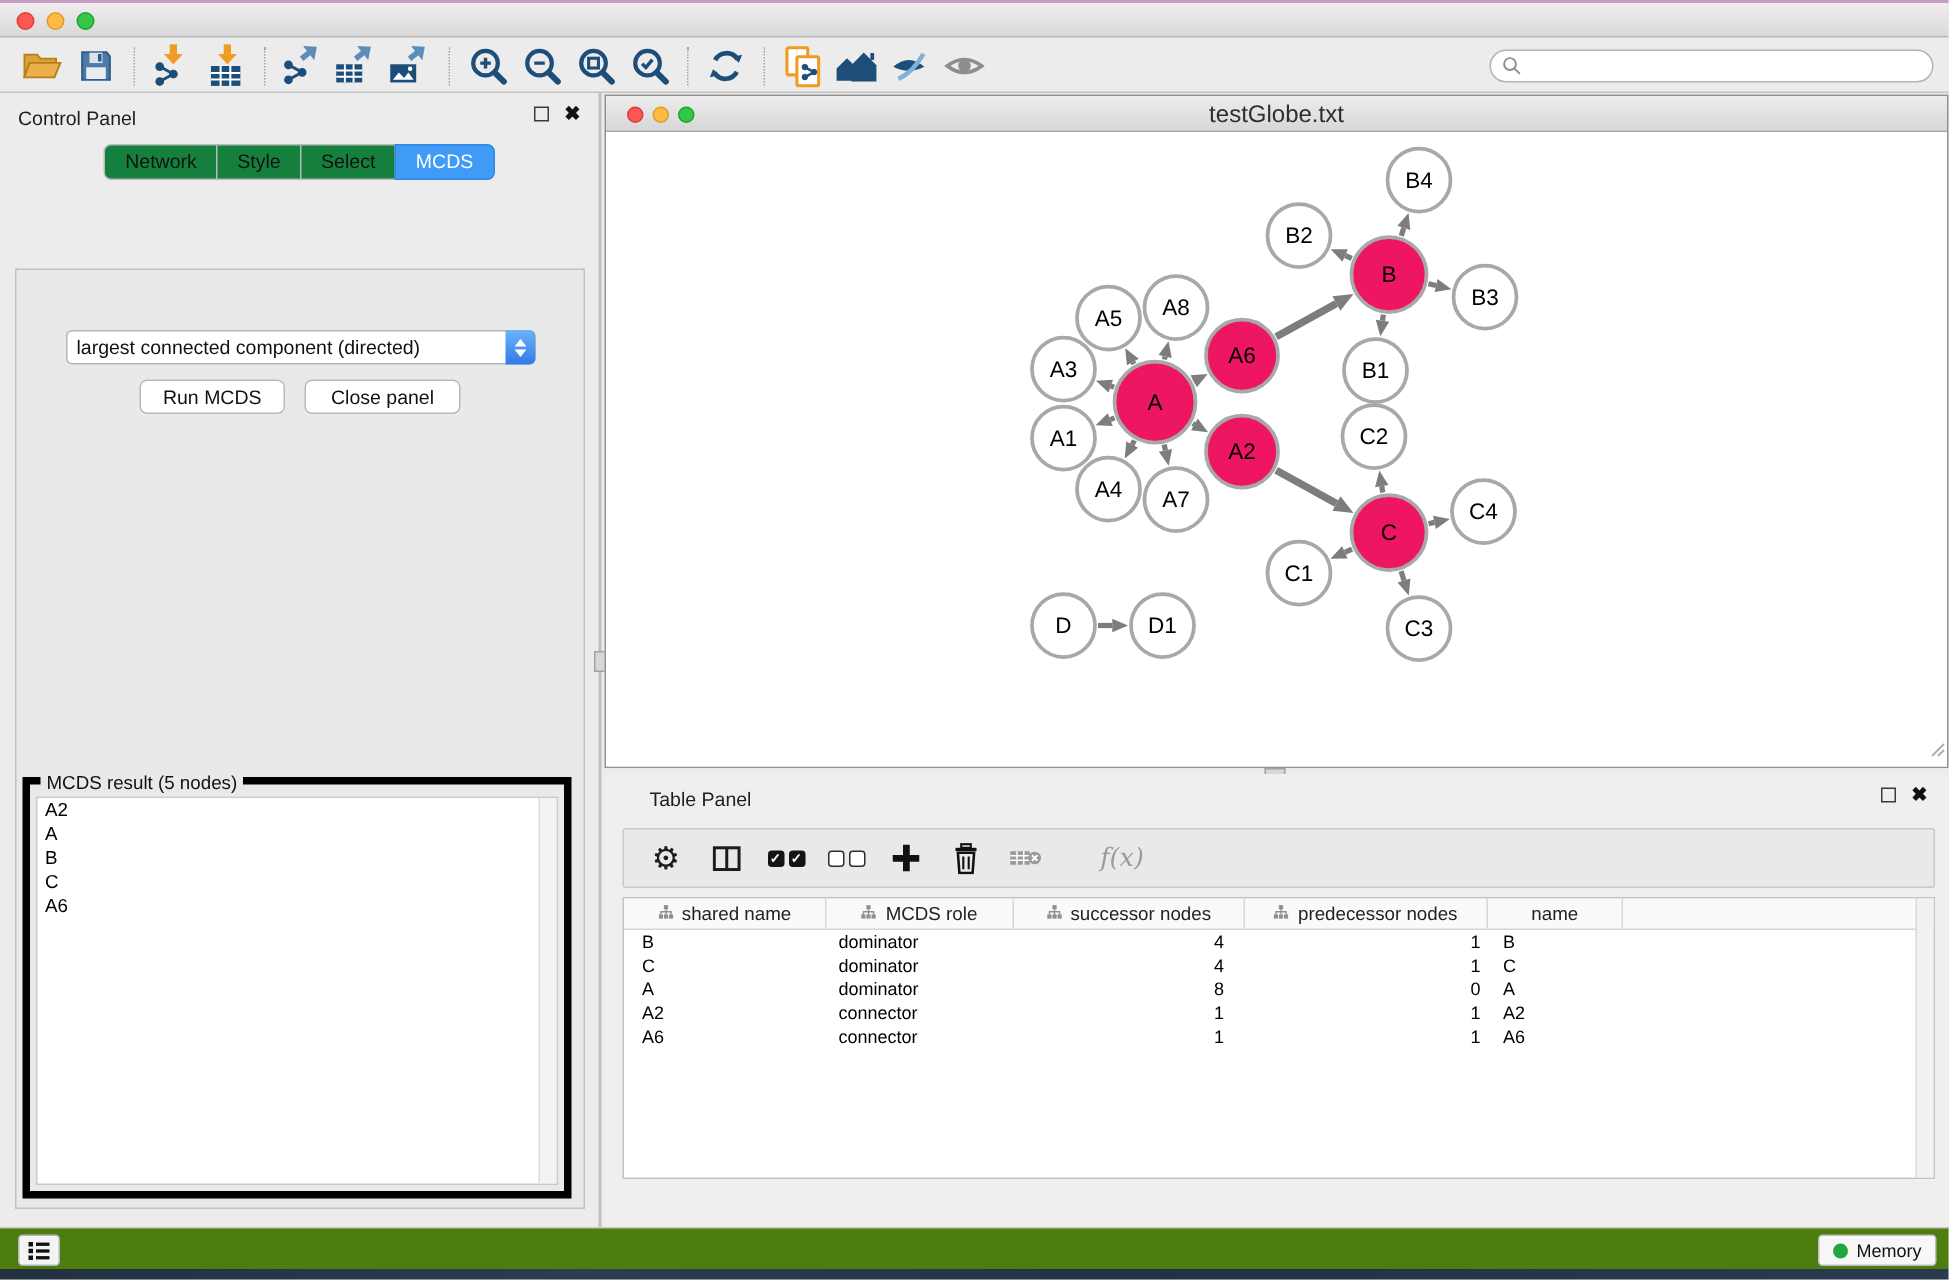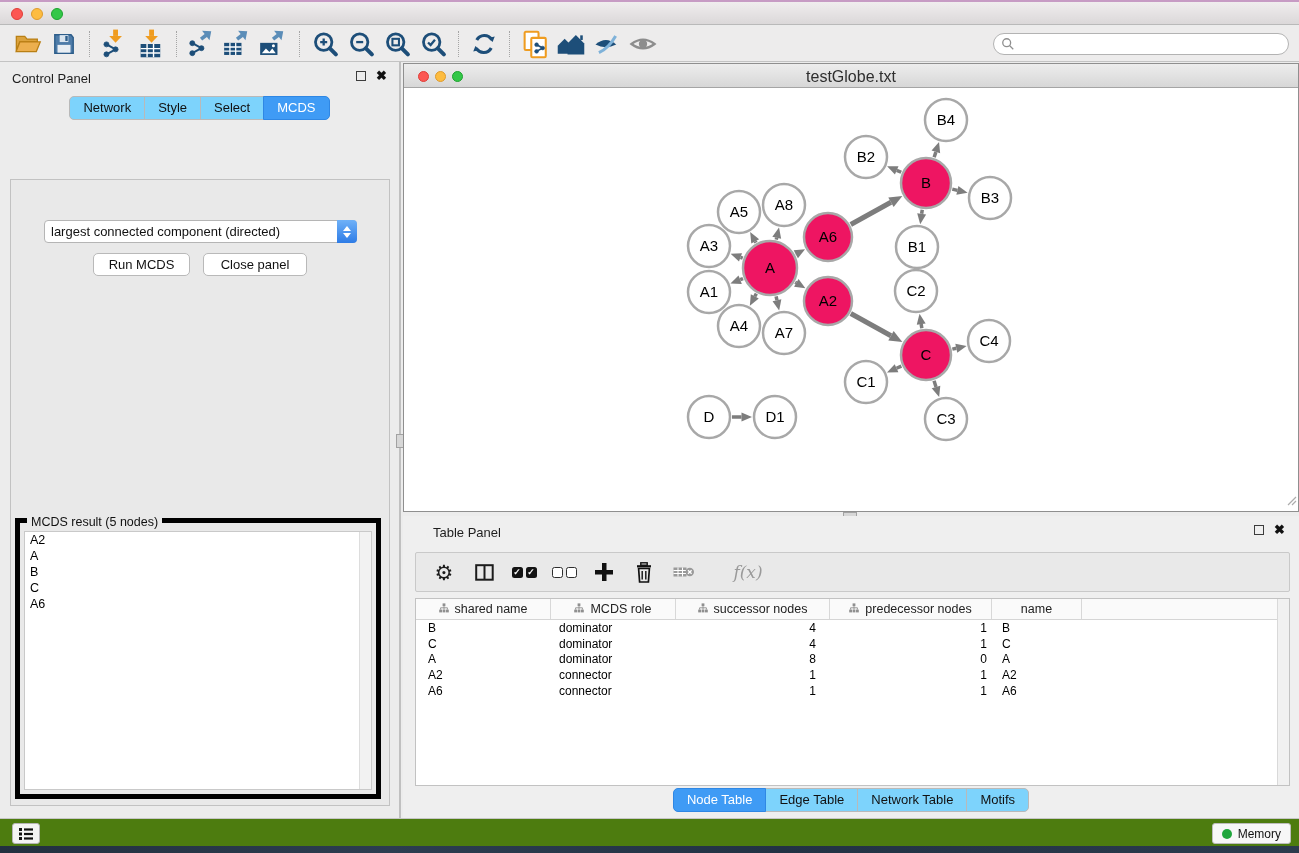--- a/index.html
+++ b/index.html
@@ -32,21 +32,21 @@
   
   .cpanel { position:absolute; left:0; top:62px; width:401px; height:756px; background:#ececec;
     border-right:2px solid #c0c0c0; }
   .panel-head { position:relative; height:34px; }
   .panel-head .ph-title { position:absolute; left:12px; top:9px; font-size:13px; color:#1e1e1e; }
   .ph-icons { position:absolute; right:12px; top:9px; display:flex; gap:10px; align-items:center; }
   .float-box { width:10px; height:10px; border:1.6px solid #3c3c3c; background:transparent; }
   .close-x { font-size:13px; font-weight:bold; color:#111; line-height:10px; }
 
   .seg-row { display:flex; justify-content:center; }
-  .seg-btn { background:#7dd3fc; border:1px solid #b9b9b9; font-size:13px; color:#111;
+  .seg-btn { background:#15803d; border:1px solid #b9b9b9; font-size:13px; color:#111;
     padding:3px 13px 4px; margin-left:-1px; position:relative; cursor:default; }
   .seg-btn:first-child { border-radius:5px 0 0 5px; margin-left:0; }
   .seg-btn:last-child { border-radius:0 5px 5px 0; }
   .seg-btn.active { background:#3f9bf5; border-color:#2f87e4; color:#fff; z-index:2; }
 
   .cp-content { position:absolute; left:10px; right:9px; top:117px; bottom:12px;
     background:#e9e9e9; border:1px solid #c2c2c2; }
   .opt-label { margin-top:16px; text-align:center; font-size:13px; color:#111; }
   .cp-select { position:absolute; left:33px; top:40px; width:313px; height:23px; background:#fff;
     border:1px solid #b5b5b5; border-radius:4px; display:flex; align-items:center; cursor:default; }
@@ -580,26 +580,20 @@
           <div class="trow">
             <div class="td" style="width: 135px; text-align: left; padding: 0px 0px 0px 12px;">A6</div>
             <div class="td" style="width: 125px; text-align: left; padding: 0px 0px 0px 8px;">connector</div>
             <div class="td" style="width: 154px; text-align: right; padding: 0px 14px 0px 0px;">1</div>
             <div class="td" style="width: 162px; text-align: right; padding: 0px 5px 0px 0px;">1</div>
             <div class="td" style="width: 90px; text-align: left; padding: 0px 0px 0px 10px;">A6</div>
           </div>
         </div>
       <div class="tbl-scroll"></div>
     </div>
-    <div class="tp-tabs seg-row" id="table-tabs">
-        <button class="seg-btn active">Node Table</button>
-        <button class="seg-btn">Edge Table</button>
-        <button class="seg-btn">Network Table</button>
-        <button class="seg-btn">Motifs</button>
-      </div>
   </div>
 
   <div class="statusbar">
     <span class="sb-left-btn">
       <svg width="16" height="14">
         <g fill="#111">
           <rect x="1" y="1" width="3" height="3"></rect>
             <rect x="6" y="1.4" width="9" height="2.2"></rect>
           <rect x="1" y="5.5" width="3" height="3"></rect>
             <rect x="6" y="5.9" width="9" height="2.2"></rect>

